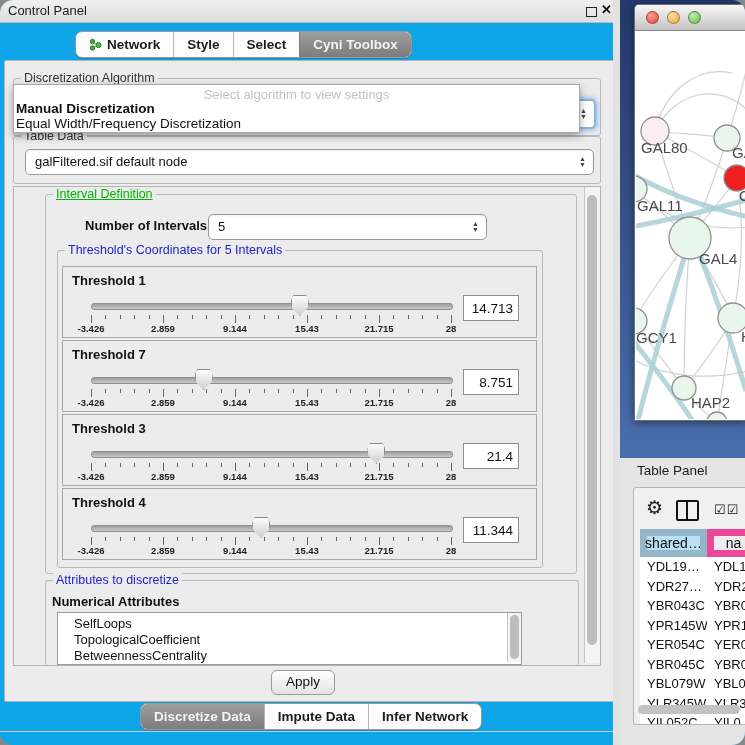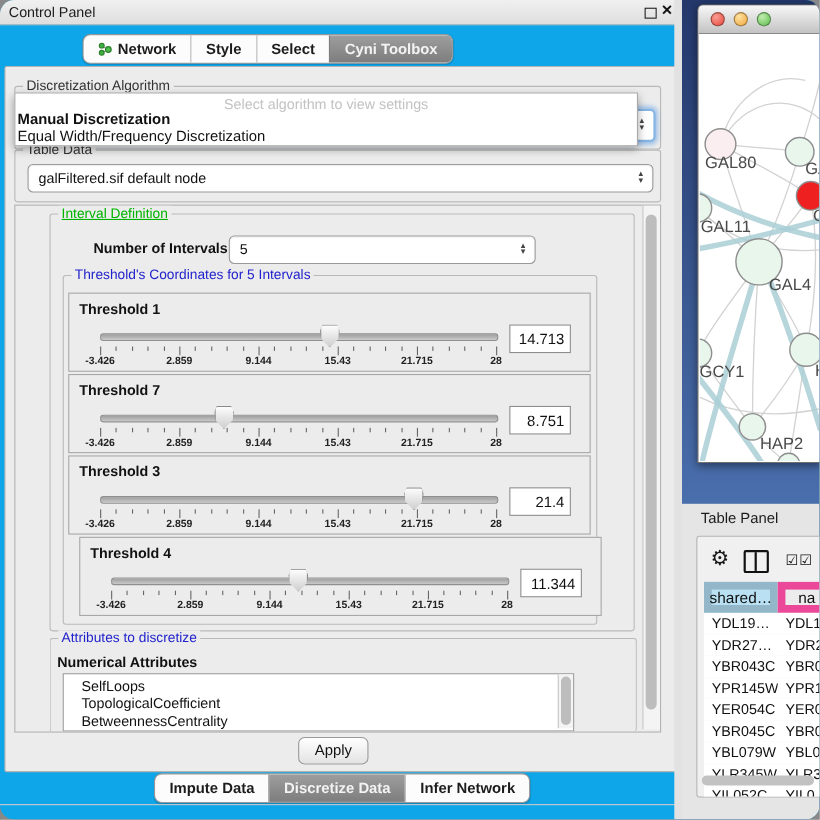--- a/index.html
+++ b/index.html
@@ -289,21 +289,21 @@
         <div class="tlabels">
           <span style="left:0.0%;">-3.426</span>
           <span style="left:20.0%;">2.859</span>
           <span style="left:40.0%;">9.144</span>
           <span style="left:60.0%;">15.43</span>
           <span style="left:80.0%;">21.715</span>
           <span style="left:100.0%;">28</span>
         </div>
         <div class="valbox">21.4</div>
       </div>
-      <div class="tpanel" style="top: 488px; margin-left: 10px;">
+      <div class="tpanel" style="top: 488px;">
         <div class="tlab">Threshold 4</div>
         <div class="track"></div>
         <div class="thumb" style="left: 189.197px;"></div>
         <div class="ticks">
           <i style="left:0.00%;height:8px;"></i>
           <i style="left:4.00%;height:4px;"></i>
           <i style="left:8.00%;height:4px;"></i>
           <i style="left:12.00%;height:4px;"></i>
           <i style="left:16.00%;height:4px;"></i>
           <i style="left:20.00%;height:8px;"></i>
@@ -351,25 +351,25 @@
         <div class="li">BetweennessCentrality</div>
       </div>
     <div class="vsb" style="right:0;top:0;width:13px;height:49px;">
       <div class="th" style="top:2px;height:44px;width:9px;"></div>
     </div>
   </div>
 
   <div class="btn" style="left:271px;top:670px;width:62px;">Apply</div>
 
   <div class="seg" id="bottomTabs" style="left:140px;top:703px;">
+      <div class="s active">
+        <span>Discretize Data</span>
+      </div>
       <div class="s">
         <span>Impute Data</span>
-      </div>
-      <div class="s active">
-        <span>Discretize Data</span>
       </div>
       <div class="s">
         <span>Infer Network</span>
       </div>
     </div>
   <div style="position:absolute;left:0;top:731px;width:620px;height:1px;background:#cacaca;"></div>
 
   <div class="gapcol"></div>
   <div class="desktop" style="left:620px;width:125px;"></div>
 

